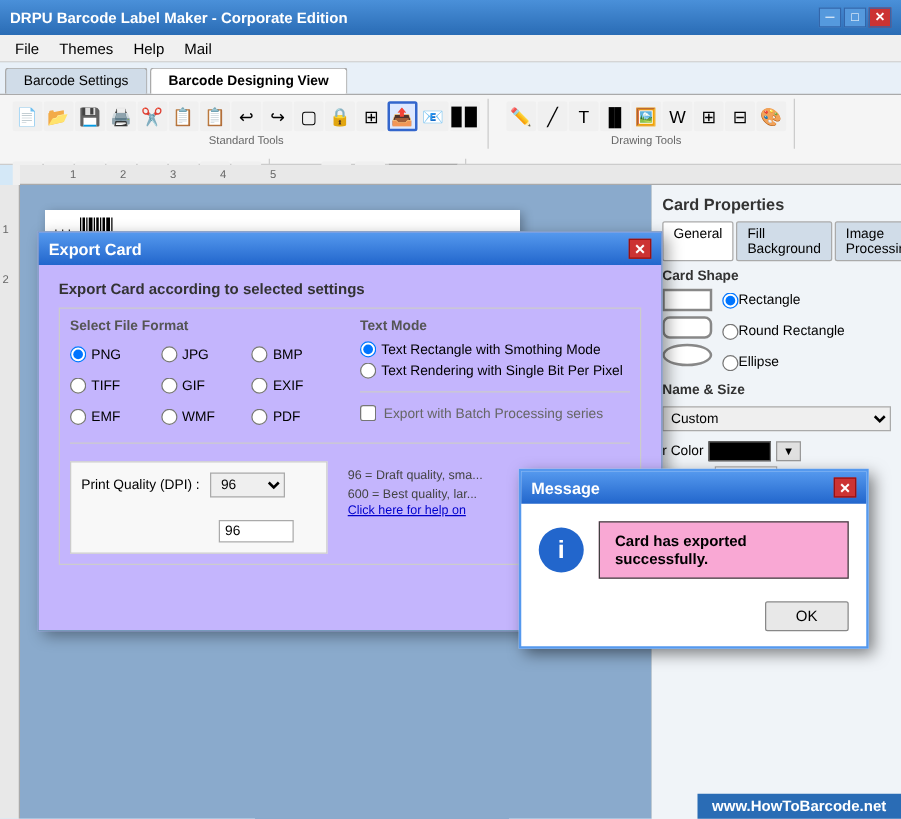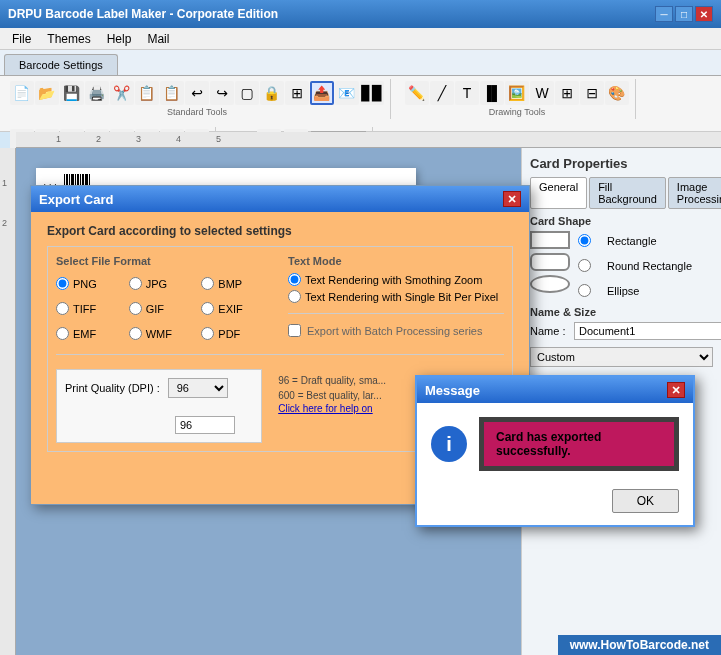--- a/index.html
+++ b/index.html
@@ -125,22 +125,21 @@
     }
     .panel-tab.active { background: white; }
     .panel-section-title {
       font-weight: bold;
       font-size: 11px;
       margin: 6px 0 4px;
       color: #333;
     }
     .radio-row {
       display: flex;
-      align-items: center;
-      gap: 16px;
+      gap: 0;
       margin: 3px 0;
       font-size: 11px;
     }
     .field-row {
       display: flex;
       align-items: center;
       gap: 4px;
       margin: 4px 0;
       font-size: 11px;
     }
@@ -186,21 +185,21 @@
     }
 
     
     .dialog-overlay {
       position: absolute;
       top: 0; left: 0; right: 0; bottom: 0;
       pointer-events: none;
     }
     .dialog {
       position: absolute;
-      background: #fdba74;
+      background: #c4b5fd;
       border: 1px solid #7799bb;
       box-shadow: 4px 4px 12px rgba(0,0,0,0.4);
       pointer-events: all;
     }
     .dialog-title-bar {
       background: linear-gradient(to bottom, #5599ee, #2266cc);
       color: white;
       padding: 5px 8px;
       display: flex;
       align-items: center;
@@ -345,22 +344,22 @@
       border-radius: 50%;
       color: white;
       font-size: 20px;
       font-weight: bold;
       display: flex;
       align-items: center;
       justify-content: center;
       flex-shrink: 0;
     }
     .message-text-box {
-      background: #be185d;
-      border: 5px solid #404040;
+      background: #f9a8d4;
+      border: 1px solid #404040;
       padding: 8px 12px;
       font-size: 12px;
       font-weight: bold;
       flex: 1;
     }
     .message-footer {
       padding: 4px 14px 12px;
       display: flex;
       justify-content: flex-end;
     }
@@ -422,20 +421,21 @@
 
 <div class="menu-bar">
   <div class="menu-item">File</div>
   <div class="menu-item">Themes</div>
   <div class="menu-item">Help</div>
   <div class="menu-item">Mail</div>
 </div>
 
 <div class="tab-bar">
   <div class="tab">Barcode Settings</div>
+  <div class="tab active">Barcode Designing View</div>
 </div>
 
 <div class="toolbar-area" style="height:56px; position:relative;">
 
   <div class="toolbar-group">
     <div class="toolbar-group-btns">
       <div class="toolbar-btn">📄</div>
       <div class="toolbar-btn">📂</div>
       <div class="toolbar-btn">💾</div>
       <div class="toolbar-btn">🖨️</div>
@@ -571,24 +571,20 @@
             <input type="radio" name="shape" style="">
             <span>Round Rectangle</span>
           </div>
           <div class="radio-row">
             <input type="radio" name="shape" style="">
             <span>Ellipse</span>
           </div>
         </div>
       </div>
       <div class="panel-section-title">Name &amp; Size</div>
-      <div class="field-row">
-        <label>Name :</label>
-        <input class="field-input" type="text" value="Document1" style="">
-      </div>
       <select class="panel-select">
         <option>Custom</option>
         <option>A4</option>
         <option>Letter</option>
       </select>
       
       <div class="field-row" style="margin-top:8px;">
         <span>r Color</span>
         <div class="color-box"></div>
         <div style="width:20px; height:16px; background:#e0e0e0; border:1px solid #999; cursor:pointer; font-size:9px; display:flex; align-items:center; justify-content:center;">▼</div>
@@ -653,21 +649,21 @@
                 <input type="radio" name="format" style="">
                 <span>PDF</span>
               </div>
             </div>
           </div>
 
           <div class="dialog-col">
             <div class="dialog-group-title">Text Mode</div>
             <div class="dialog-radio-row">
               <input type="radio" name="textmode" checked="" style="">
-              <span>Text Rendering with Smothing Zoom</span>
+              <span>Text Rectangle with Smothing Mode</span>
             </div>
             <div class="dialog-radio-row">
               <input type="radio" name="textmode" style="">
               <span>Text Rendering with Single Bit Per Pixel</span>
             </div>
             <div class="divider-h"></div>
             <div class="checkbox-row">
               <input type="checkbox" style="">
               <span>Export with Batch Processing series</span>
             </div>

